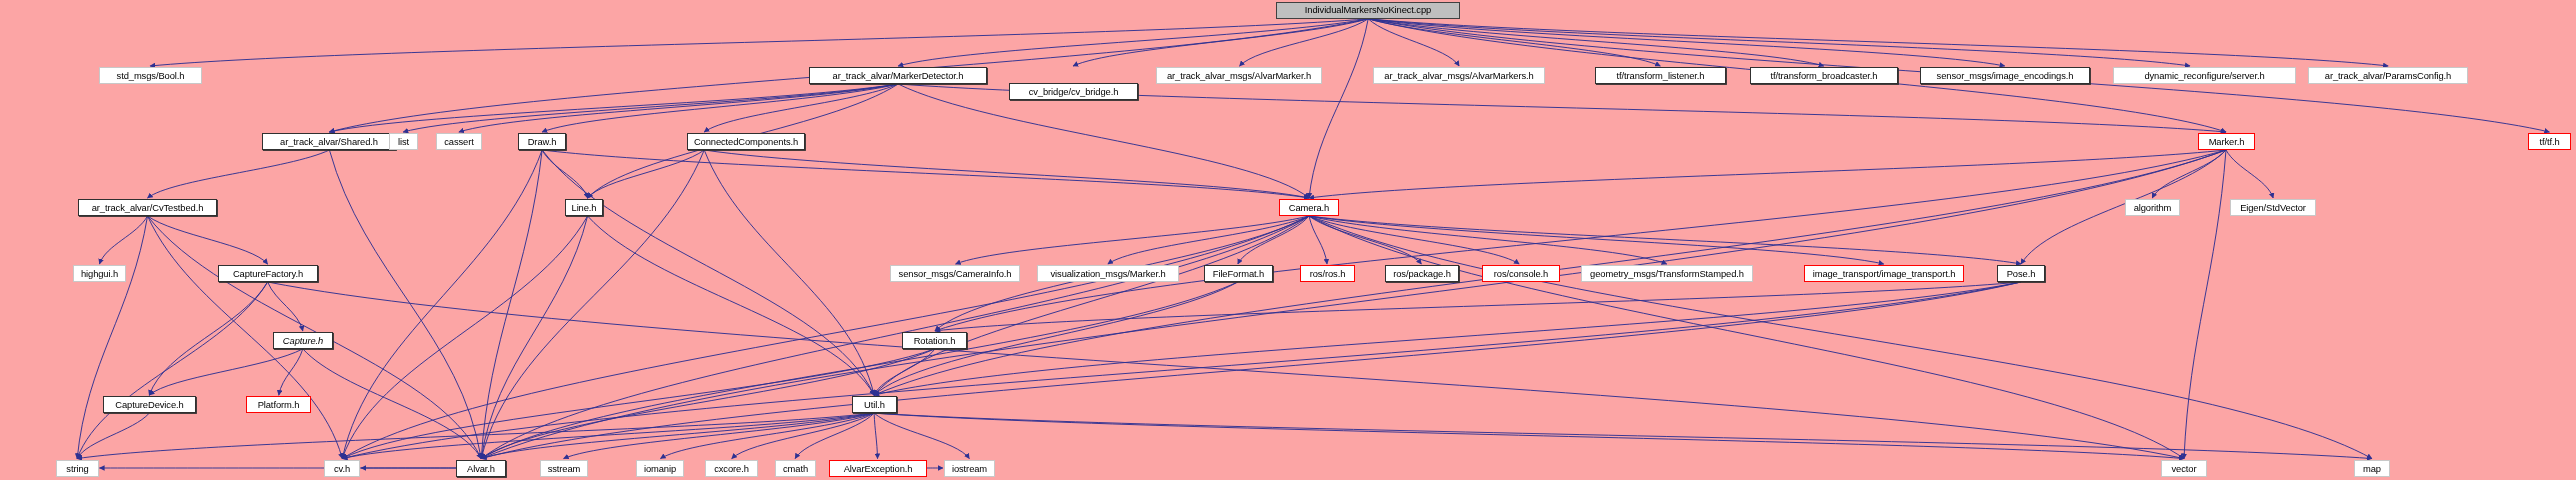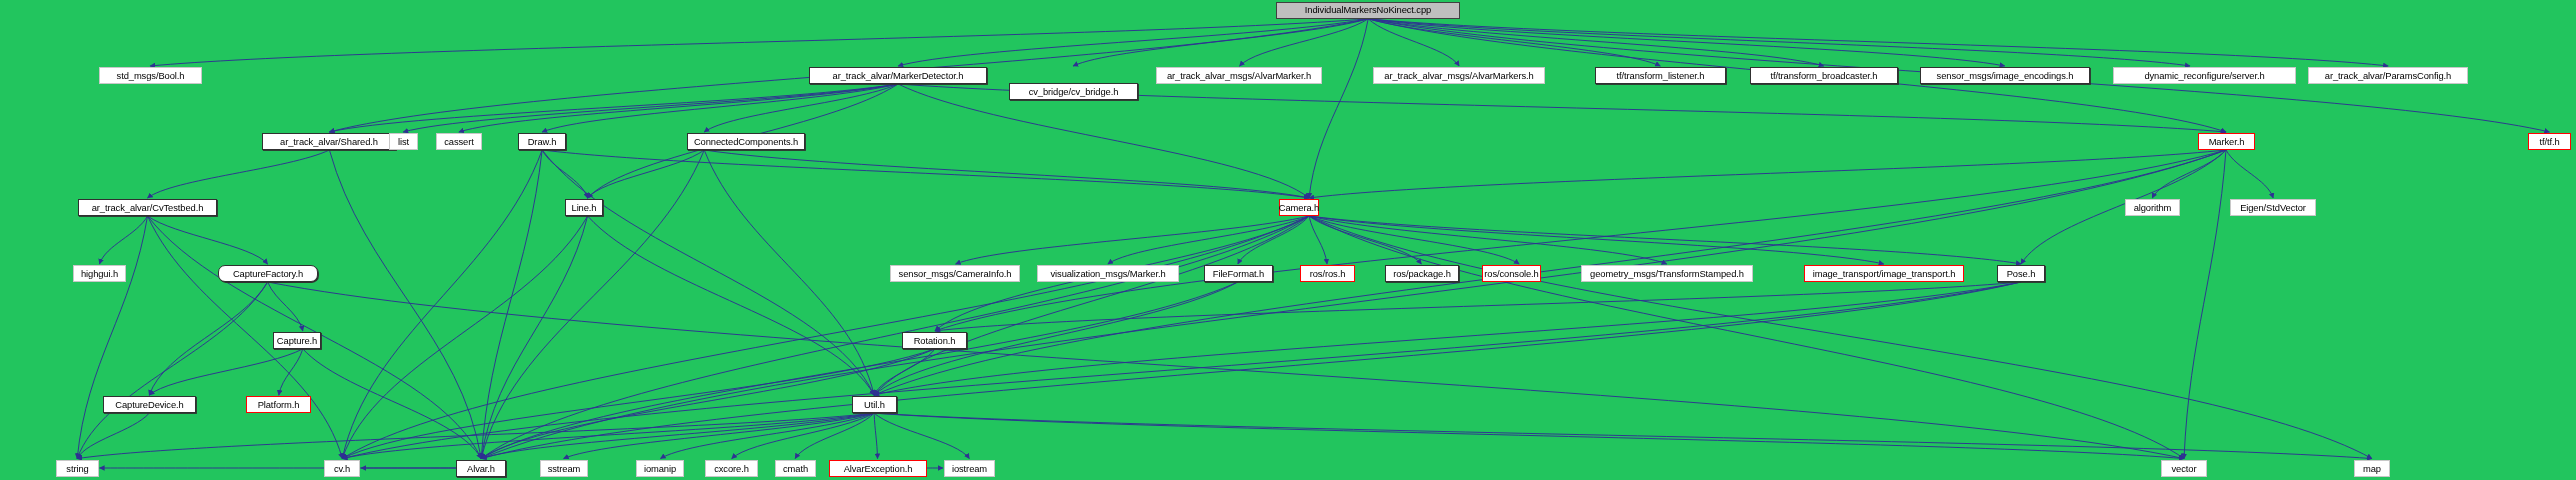--- a/index.html
+++ b/index.html
@@ -4,21 +4,21 @@
 <style>
   html, body {
     margin: 0;
     padding: 0;
     background: #ffffff;
   }
   #graph {
     position: relative;
     width: 2576px;
     height: 480px;
-    background: #22c55e;
+    background: #fca5a5;
     font-family: "Liberation Sans", sans-serif;
     overflow: hidden;
   }
   #edges {
     position: absolute;
     left: 0;
     top: 0;
     width: 2576px;
     height: 480px;
     pointer-events: none;
@@ -180,36 +180,36 @@
       <div class="node light" style="left: 2308px; top: 67px; width: 160px;">ar_track_alvar/ParamsConfig.h</div>
       <div class="node dark" style="left: 262px; top: 133px; width: 134px; text-align: center;">ar_track_alvar/Shared.h</div>
       <div class="node light" style="left: 389px; top: 133px; width: 29px;">list</div>
       <div class="node light" style="left: 436px; top: 133px; width: 46px;">cassert</div>
       <div class="node dark" style="left: 518px; top: 133px; width: 48px;">Draw.h</div>
       <div class="node dark" style="left: 644px; top: 133px; width: 118px; margin-left: 43px;">ConnectedComponents.h</div>
       <div class="node red" style="left: 2198px; top: 133px; width: 57px;">Marker.h</div>
       <div class="node red" style="left: 2528px; top: 133px; width: 43px;">tf/tf.h</div>
       <div class="node dark" style="left: 78px; top: 199px; width: 139px;">ar_track_alvar/CvTestbed.h</div>
       <div class="node dark" style="left: 565px; top: 199px; width: 38px;">Line.h</div>
-      <div class="node red" style="left: 1279px; top: 199px; width: 40px;">Camera.h</div>
+      <div class="node red" style="left: 1279px; top: 199px; width: 60px;">Camera.h</div>
       <div class="node light" style="left: 2125px; top: 199px; width: 55px;">algorithm</div>
       <div class="node light" style="left: 2230px; top: 199px; width: 86px;">Eigen/StdVector</div>
       <div class="node light" style="left: 73px; top: 265px; width: 53px;">highgui.h</div>
-      <div class="node dark" style="left: 218px; top: 265px; width: 100px; border-radius: 7px;">CaptureFactory.h</div>
+      <div class="node dark" style="left: 218px; top: 265px; width: 100px;">CaptureFactory.h</div>
       <div class="node light" style="left: 890px; top: 265px; width: 130px;">sensor_msgs/CameraInfo.h</div>
       <div class="node light" style="left: 1037px; top: 265px; width: 142px;">visualization_msgs/Marker.h</div>
       <div class="node dark" style="left: 1204px; top: 265px; width: 69px;">FileFormat.h</div>
       <div class="node red" style="left: 1300px; top: 265px; width: 55px;">ros/ros.h</div>
       <div class="node dark" style="left: 1385px; top: 265px; width: 74px;">ros/package.h</div>
-      <div class="node red" style="left: 1482px; top: 265px; width: 59px;">ros/console.h</div>
+      <div class="node red" style="left: 1482px; top: 265px; width: 78px;">ros/console.h</div>
       <div class="node light" style="left: 1581px; top: 265px; width: 172px;">geometry_msgs/TransformStamped.h</div>
       <div class="node red" style="left: 1804px; top: 265px; width: 160px;">image_transport/image_transport.h</div>
       <div class="node dark" style="left: 1997px; top: 265px; width: 48px;">Pose.h</div>
       <div class="node dark" style="left: 902px; top: 332px; width: 65px;">Rotation.h</div>
-      <div class="node dark" style="left: 273px; top: 332px; width: 48px;">Capture.h</div>
+      <div class="node dark" style="left: 273px; top: 332px; width: 60px; font-style: italic;">Capture.h</div>
       <div class="node dark" style="left: 103px; top: 396px; width: 93px;">CaptureDevice.h</div>
       <div class="node red" style="left: 246px; top: 396px; width: 65px;">Platform.h</div>
       <div class="node dark" style="left: 852px; top: 396px; width: 45px;">Util.h</div>
       <div class="node light" style="left: 56px; top: 460px; width: 43px;">string</div>
       <div class="node light" style="left: 324px; top: 460px; width: 36px;">cv.h</div>
       <div class="node dark" style="left: 456px; top: 460px; width: 50px;">Alvar.h</div>
       <div class="node light" style="left: 540px; top: 460px; width: 48px;">sstream</div>
       <div class="node light" style="left: 636px; top: 460px; width: 48px;">iomanip</div>
       <div class="node light" style="left: 705px; top: 460px; width: 53px;">cxcore.h</div>
       <div class="node light" style="left: 775px; top: 460px; width: 41px;">cmath</div>

